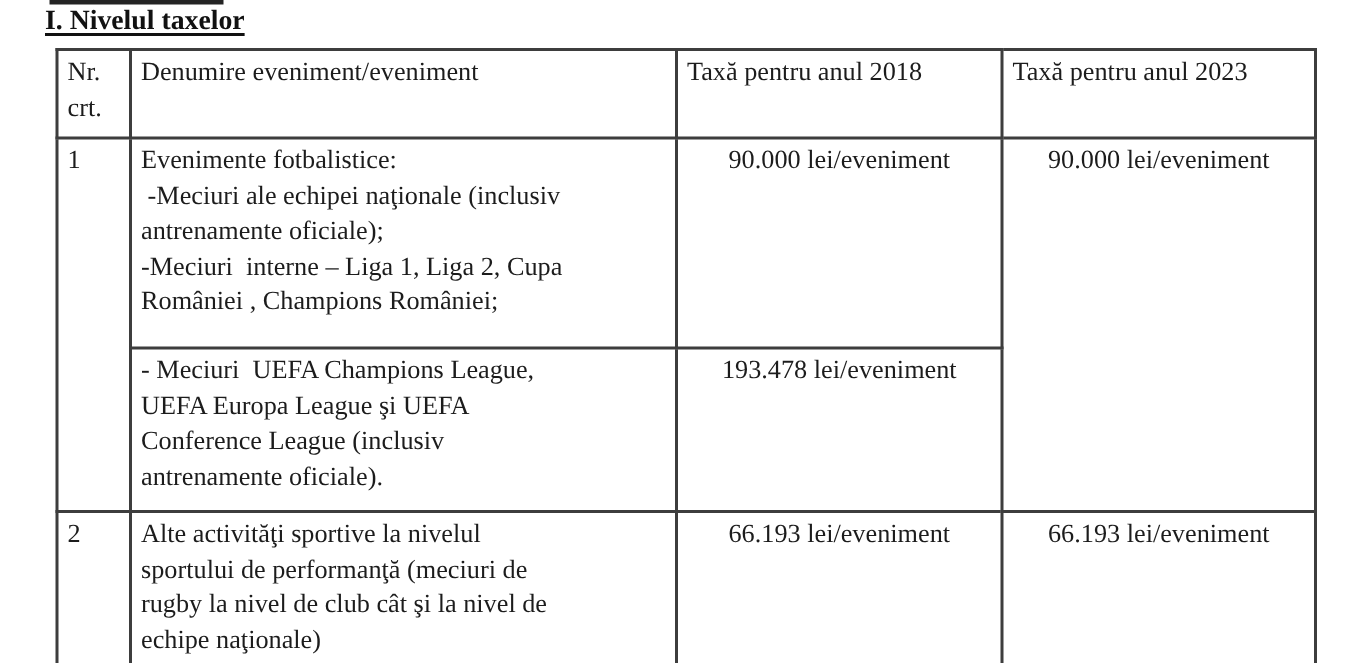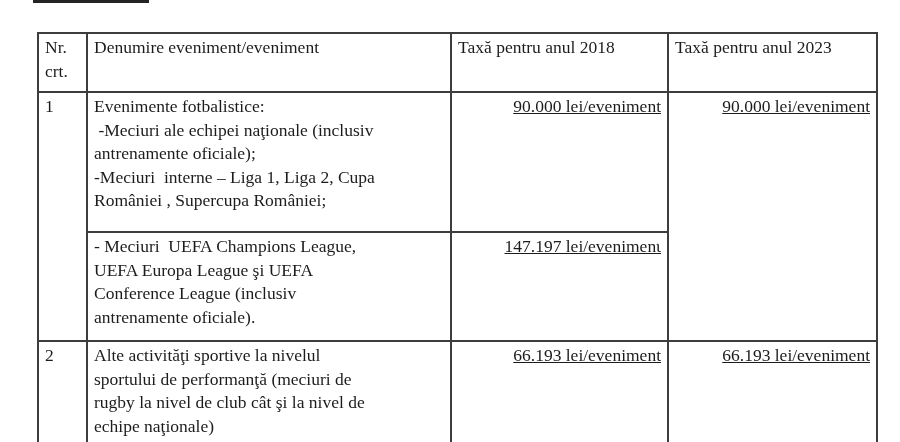--- a/index.html
+++ b/index.html
@@ -54,22 +54,21 @@
     overflow: hidden;
   }
   td.cell-multiline {
     white-space: pre-wrap;
   }
   td.cell-nr {
     padding-left: 7px;
     margin-left: 44px;
   }
   td.cell-amount {
-    text-align: right;
-    text-decoration: underline;
+    text-align: center;
   }
   td.v-middle {
     vertical-align: middle;
   }
   td.pad-top-row2 {
     padding-top: 30px;
   }
   tr.row-header td {
     height: 53px;
   }
@@ -77,20 +76,21 @@
   tr.row-1b td { height: 103px; border-radius: 32px; }
   tr.row-2  td { height: 100px; }
 </style>
 </head>
 <body>
 
 <div id="canvas">
 
   <div class="top-artifact"></div>
 
+  <div class="doc-title">I. Nivelul taxelor</div>
 
   <table class="tax-table">
     <colgroup>
       <col style="width:49px">
       <col style="width:364px">
       <col style="width:217px">
       <col style="width:209px">
     </colgroup>
 
     <tbody>
@@ -100,31 +100,31 @@
       <td>Taxă pentru anul 2018</td>
       <td>Taxă pentru anul 2023</td>
     </tr>
 
     <tr class="row-1a">
       <td class="cell-nr" rowspan="2">1</td>
       <td class="cell-multiline">Evenimente fotbalistice:
  -Meciuri ale echipei naţionale (inclusiv
 antrenamente oficiale);
 -Meciuri  interne – Liga 1, Liga 2, Cupa
-României , Supercupa României;</td>
+României , Champions României;</td>
       <td class="cell-amount">90.000 lei/eveniment</td>
       <td class="cell-amount v-middle" rowspan="2">90.000 lei/eveniment</td>
     </tr>
 
     <tr class="row-1b">
       <td class="cell-multiline">- Meciuri  UEFA Champions League,
 UEFA Europa League şi UEFA
 Conference League (inclusiv
 antrenamente oficiale).</td>
-      <td class="cell-amount v-middle">147.197 lei/eveniment</td>
+      <td class="cell-amount v-middle">193.478 lei/eveniment</td>
     </tr>
 
     <tr class="row-2">
       <td class="cell-nr" rowspan="2">2</td>
       <td class="cell-multiline">Alte activităţi sportive la nivelul
 sportului de performanţă (meciuri de
 rugby la nivel de club cât şi la nivel de
 echipe naţionale)</td>
       <td class="cell-amount pad-top-row2" rowspan="2">66.193 lei/eveniment</td>
       <td class="cell-amount pad-top-row2" rowspan="2">66.193 lei/eveniment</td>

